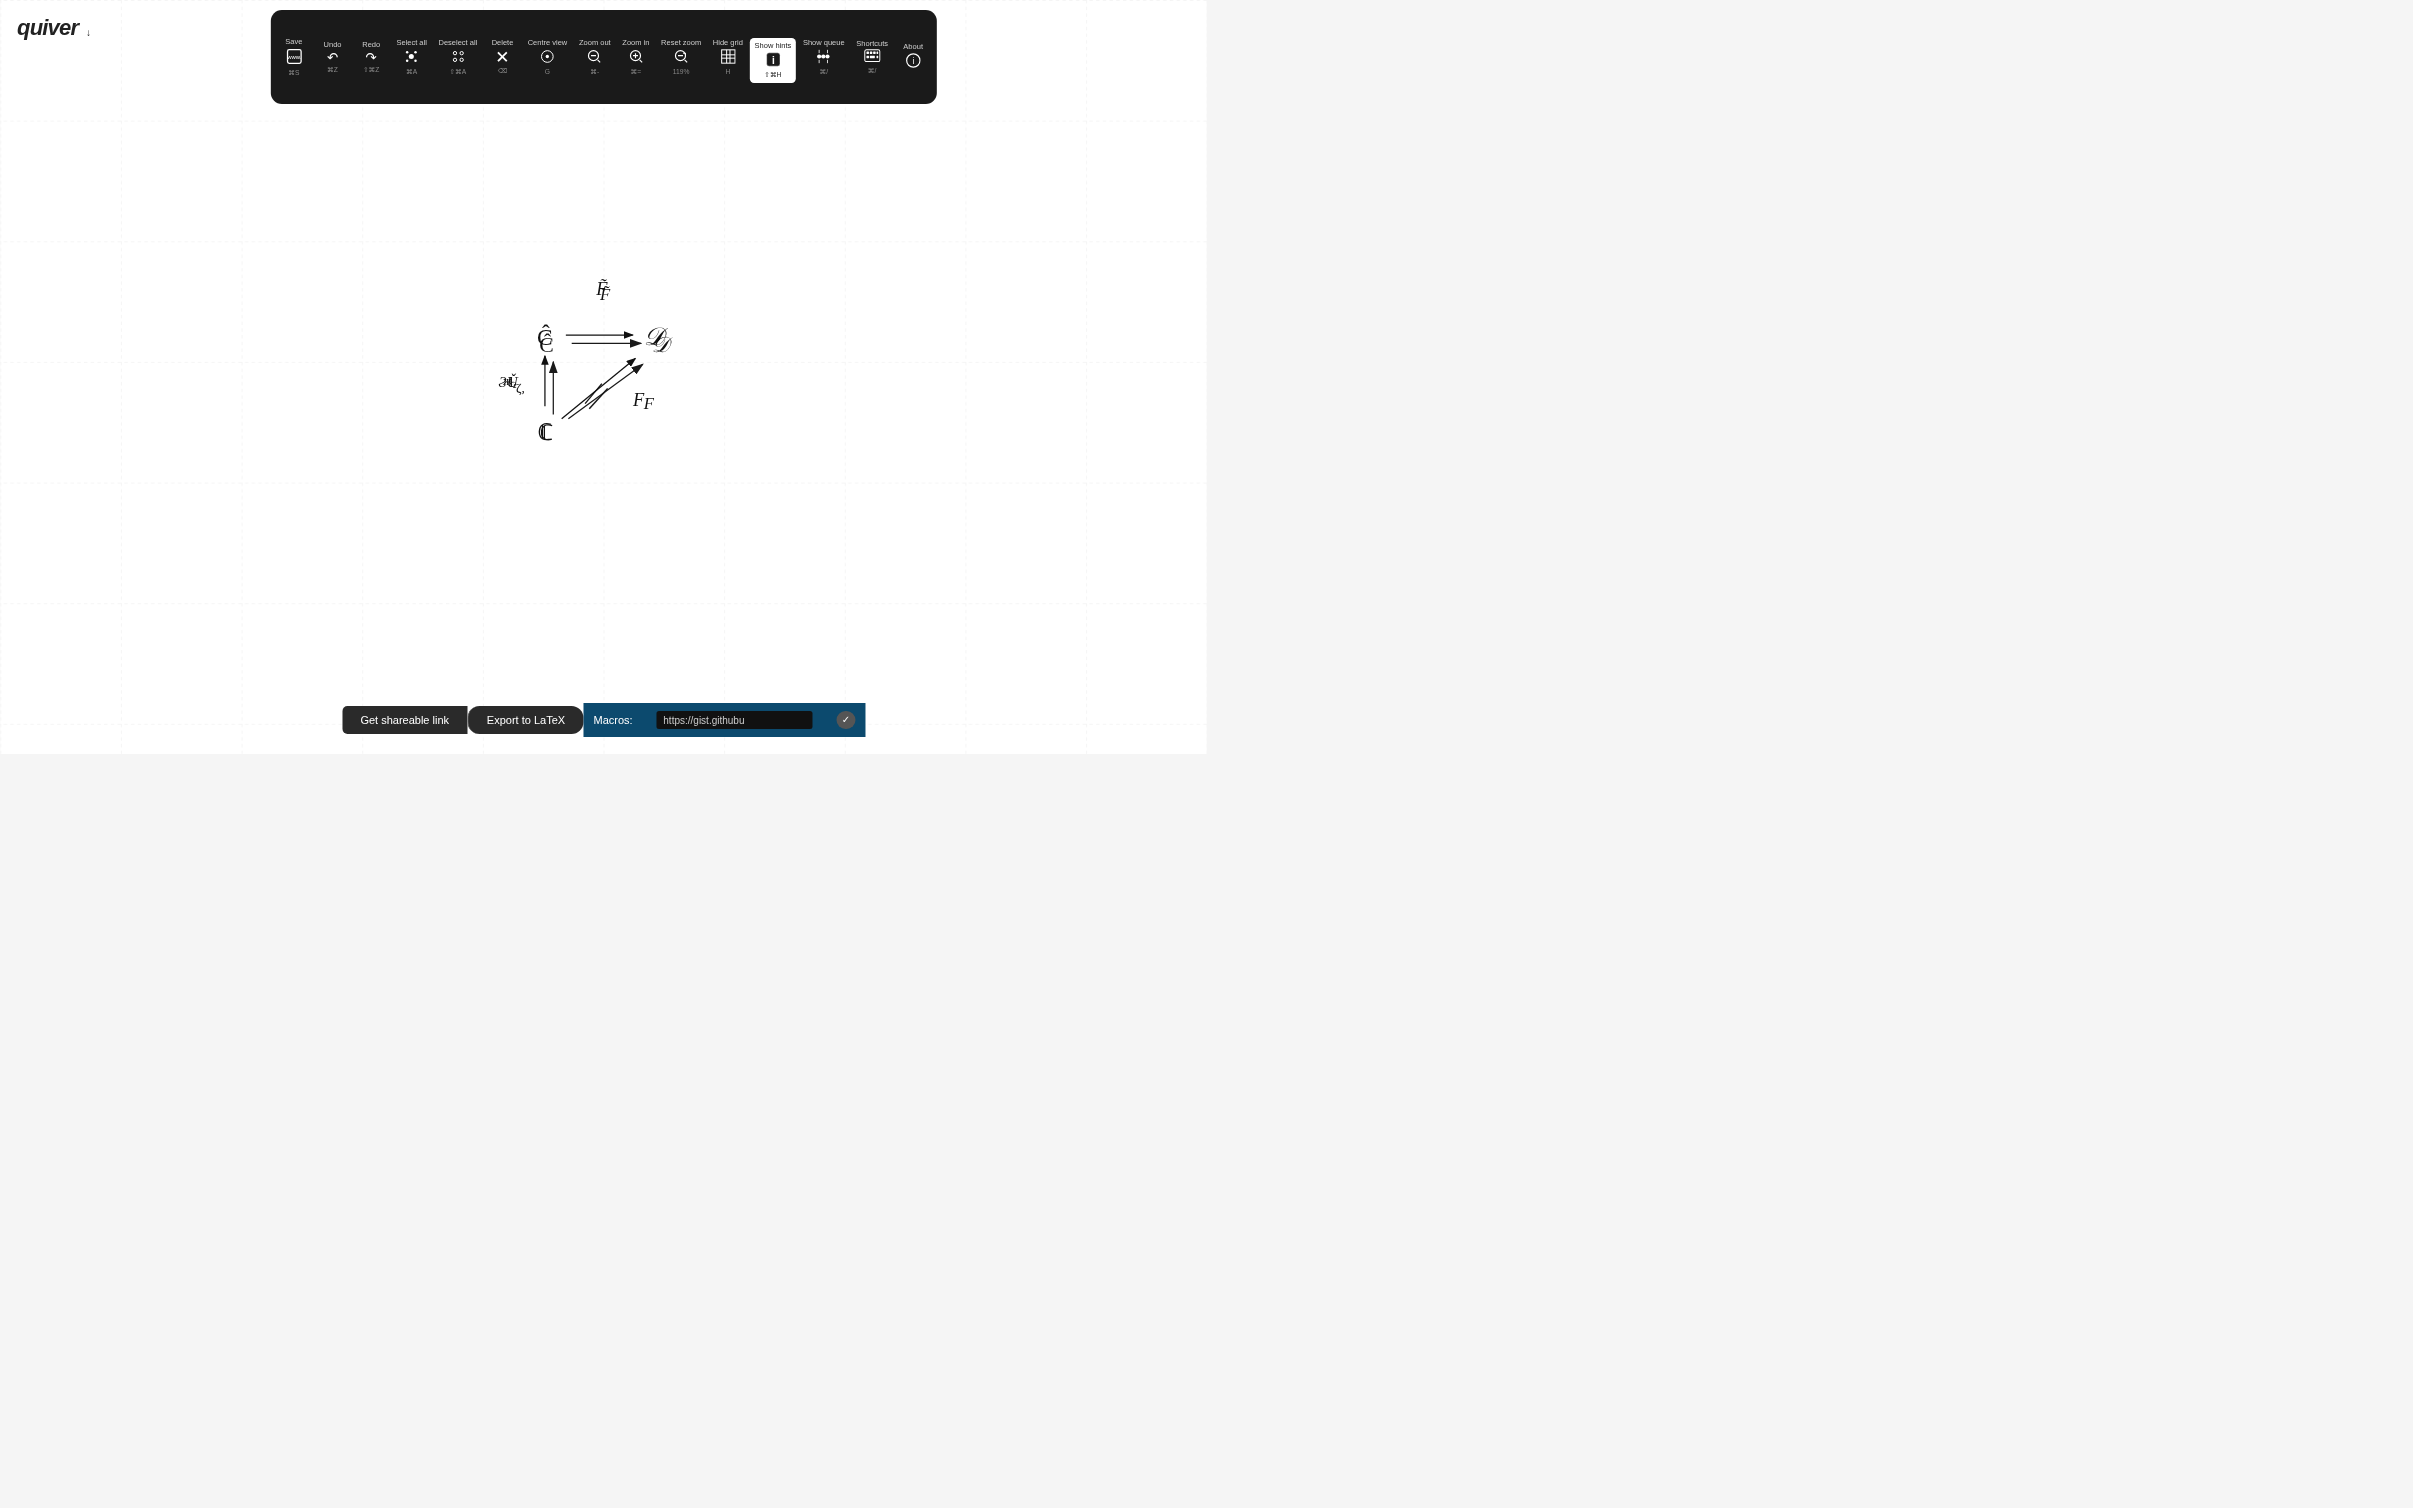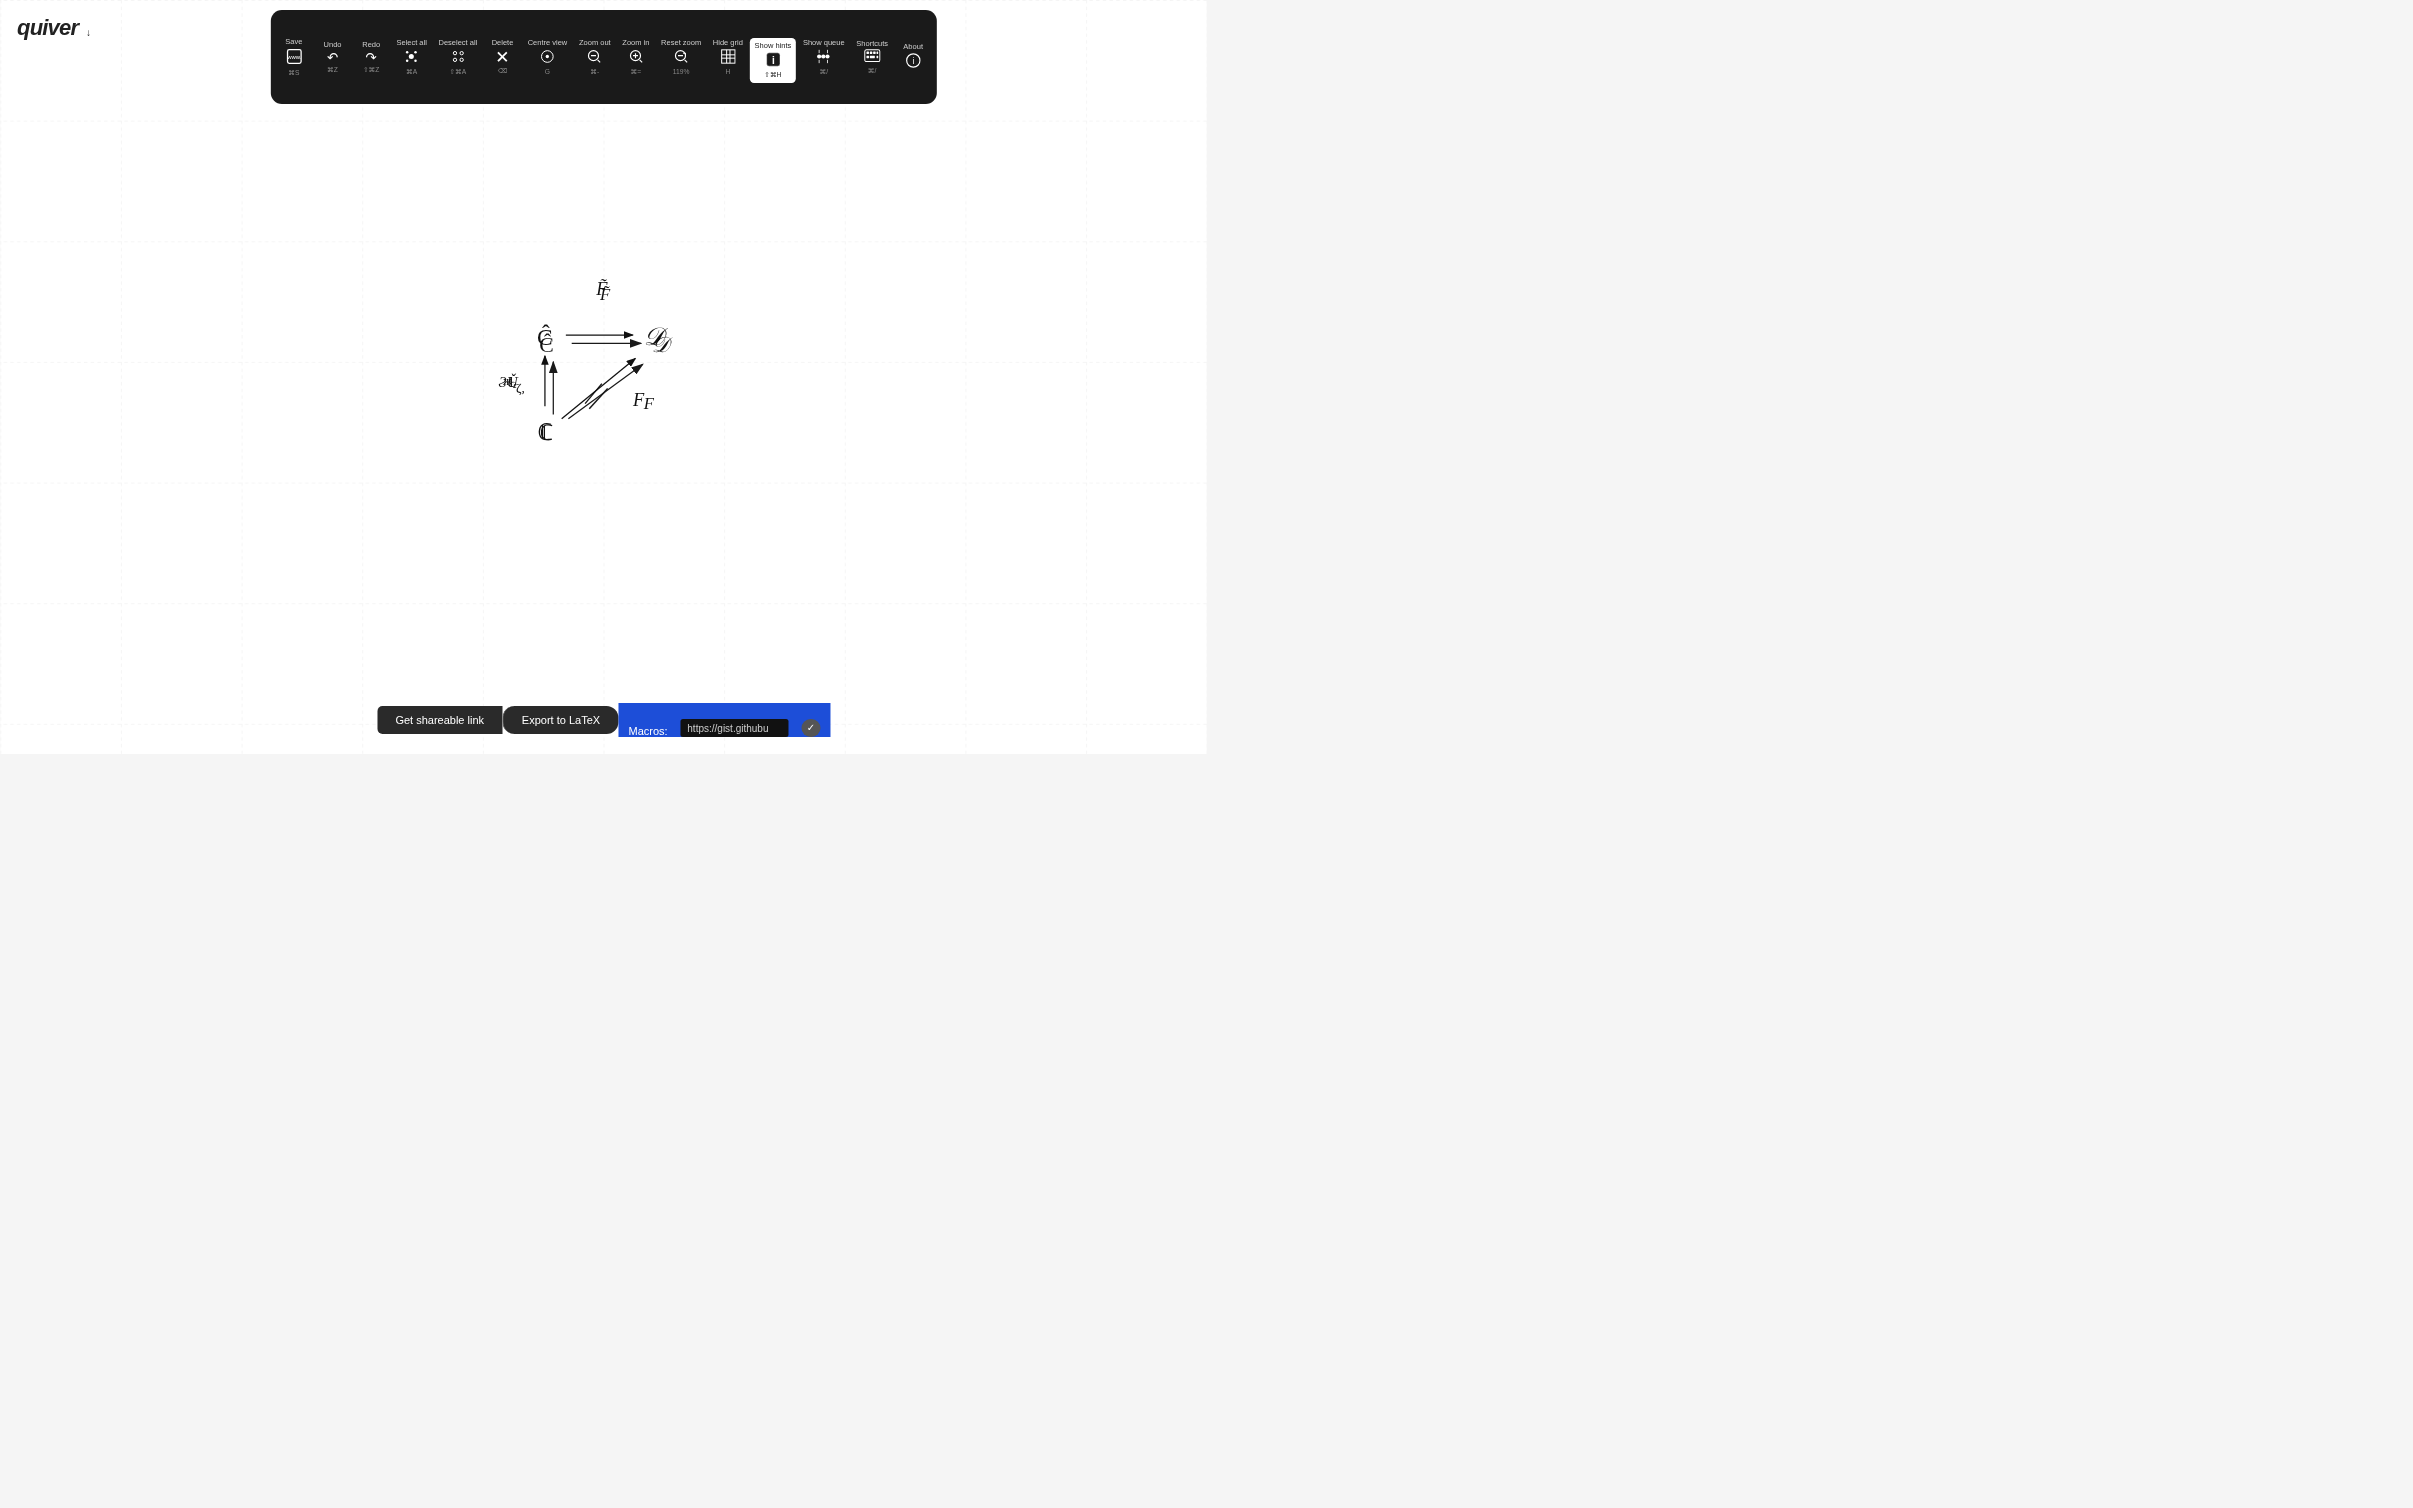--- a/index.html
+++ b/index.html
@@ -119,37 +119,37 @@
       border-radius: 5px 0 0 5px;
     }
     .bottom-btn:last-of-type {
       border-radius: 12px;
     }
     .bottom-btn + .bottom-btn {
       border-left: 0.8px solid #555;
     }
 
     .macros-section {
-      background: #1d4ed8;
+      background: #0c4a6e;
       color: #fff;
       display: flex;
-      align-items: flex-end;
+      align-items: center;
       padding: 0 10px;
       font-size: 11px;
-      gap: 13px;
+      gap: 24px;
       height: 34px;
     }
     .macros-input {
       background: #111;
       border: none;
       color: #ccc;
       padding: 3.4px 6.7px;
       font-size: 10px;
       border-radius: 2.5px;
-      width: 108px;
+      width: 156px;
       outline: none;
     }
     .macros-check {
       width: 18.4px;
       height: 18.4px;
       background: #555;
       border-radius: 50%;
       display: flex;
       align-items: center;
       justify-content: center;

